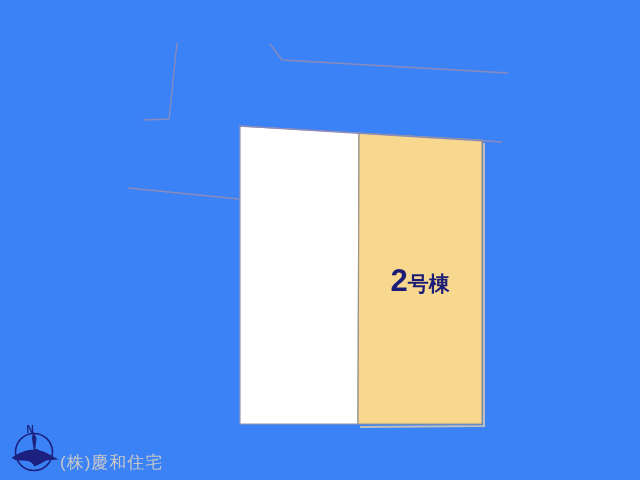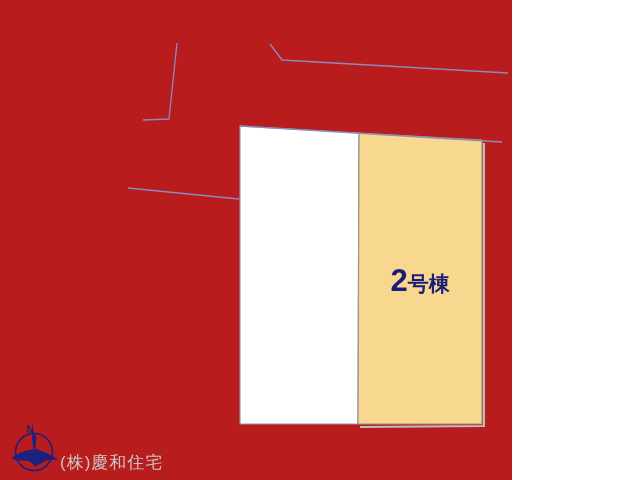--- a/index.html
+++ b/index.html
@@ -1,20 +1,20 @@
 <!DOCTYPE html>
 <html><head>
 <meta charset="utf-8">
 <style>
   html, body { margin: 0; padding: 0; }
   .canvas {
     position: relative;
-    width: 512px;
+    width: 640px;
     height: 480px;
-    background: #b91c1c;
+    background: #3b82f6;
     overflow: hidden;
     font-family: "Liberation Sans", "DejaVu Sans", sans-serif;
   }
   svg text {
     font-family: "Liberation Sans", "DejaVu Sans", sans-serif;
   }
   .lot-label { font-weight: bold; }
   .company-text { letter-spacing: 1px; }
   .north-label { font-weight: bold; }
 </style>

